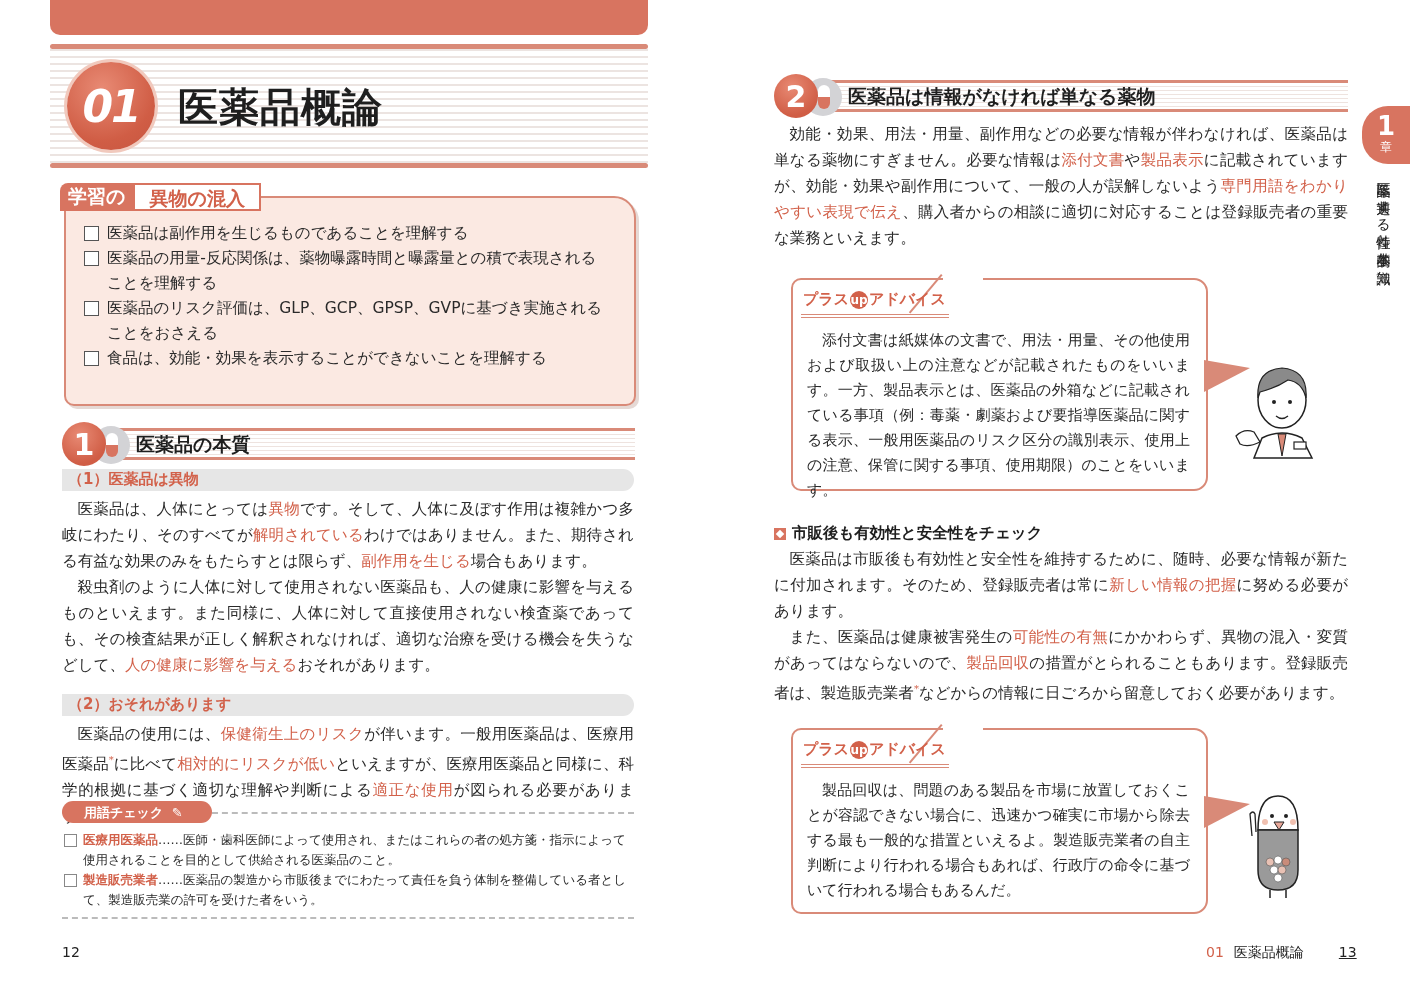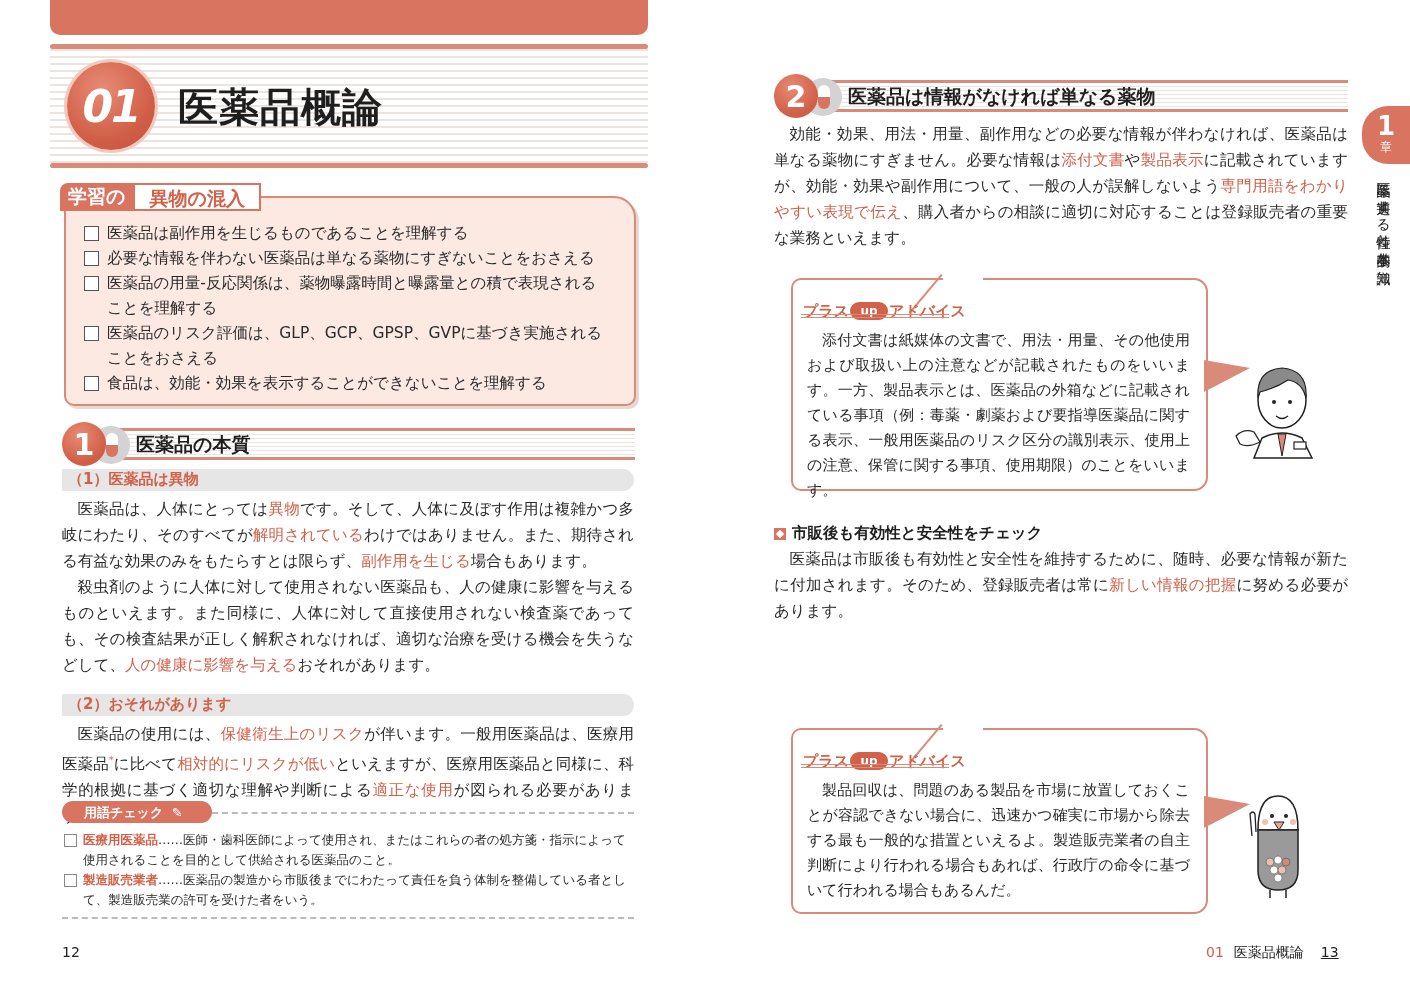--- a/index.html
+++ b/index.html
@@ -67,22 +67,22 @@
 
   
   .side-tab { left: 1362px; top: 106px; width: 48px; height: 58px; background: #d87460; border-radius: 26px 0 0 26px;
     color: #fff; text-align: center; padding-top: 6px; }
   .side-tab .big { font-size: 26px; font-weight: bold; line-height: 28px; }
   .side-tab .small { font-size: 12px; line-height: 14px; }
   .side-label { left: 1372px; top: 172px; width: 20px; font-size: 14px; line-height: 16.5px; writing-mode: vertical-rl; color: #222; letter-spacing: 0.5px; }
 
   .advice { border: 2px solid #d98a78; border-radius: 10px 14px 14px 10px; background: #fff; }
   .advice .hdr { position: absolute; left: 10px; top: 10px; font-size: 15px; font-weight: bold; color: #d2614a; display: flex; align-items: center; }
-  .advice .hdr .up { display: inline-flex; width: 38px; height: 18px; border-radius: 9px; background: #d2614a; color: #fff;
-    font-size: 12px; align-items: center; justify-content: center; margin: 12px 1px; }
+  .advice .hdr .up { display: inline-flex; width: 18px; height: 18px; border-radius: 9px; background: #d2614a; color: #fff;
+    font-size: 12px; align-items: center; justify-content: center; margin: 0 1px; }
   .advice .hdr-line { position: absolute; left: 8px; top: 34px; width: 148px; height: 4px; border-top: 1px solid #d98a78; border-bottom: 1px solid #d98a78; }
   .advice .notch { position: absolute; left: 150px; top: -14px; width: 40px; height: 40px; background: #fff; }
   .advice .slash { position: absolute; left: 148px; top: -6px; width: 2px; height: 50px; background: #d98a78; transform: rotate(40deg); transform-origin: top left; }
   .advice .content { position: absolute; left: 14px; top: 48px; right: 16px; font-size: 15px; line-height: 25px; text-align: justify; }
   .advice .content p { text-indent: 1em; }
   .advice .tail { position: absolute; right: -44px; width: 0; height: 0; border-top: 8px solid transparent; border-bottom: 24px solid transparent; border-left: 46px solid #d98a78; }
 
   .topic-head { font-size: 15.5px; font-weight: bold; color: #1e1e1e; display: flex; align-items: center; }
   .topic-head .dia { width: 12px; height: 12px; background: #d87460; margin-right: 6px; position: relative; }
   .topic-head .dia::after { content: ""; position: absolute; left: 3px; top: 3px; width: 6px; height: 6px; background: #fff; transform: rotate(45deg); }
@@ -102,24 +102,20 @@
 <div class="abs points">
   <div class="box"></div>
   <div class="tag">
     <span class="t1">学習の</span>
     <span class="t2">異物の混入</span>
   </div>
   <ul>
     <li>
         <span class="chk"></span>
         <span class="txt">医薬品は副作用を生じるものであることを理解する</span>
-      </li>
-    <li>
-        <span class="chk"></span>
-        <span class="txt">必要な情報を伴わない医薬品は単なる薬物にすぎないことをおさえる</span>
       </li>
     <li>
         <span class="chk"></span>
         <span class="txt">医薬品の用量-反応関係は、薬物曝露時間と曝露量との積で表現されることを理解する</span>
       </li>
     <li>
         <span class="chk"></span>
         <span class="txt">医薬品のリスク評価は、GLP、GCP、GPSP、GVPに基づき実施されることをおさえる</span>
       </li>
     <li>
@@ -215,20 +211,21 @@
   <path d="M44 58 Q50 63 56 58" fill="none" stroke="#222" stroke-width="1.3"></path>
   <path d="M4 78 Q12 70 22 74 L28 84 Q16 90 8 86 Z" fill="#fff" stroke="#222" stroke-width="1.3"></path>
 </svg>
 
 <div class="abs topic-head" style="left:774px; top:523px;">
   <span class="dia"></span>
   <span>市販後も有効性と安全性をチェック</span>
 </div>
 <div class="abs body-text serif" style="left:774px; top:546px; width:574px;">
   <p><span>医薬品は市販後も有効性と安全性を維持するために、随時、必要な情報が新たに付加されます。そのため、登録販売者は常に</span><span class="hl">新しい情報の把握</span><span>に努める必要があります。</span></p>
+  <p><span>また、医薬品は健康被害発生の</span><span class="hl">可能性の有無</span><span>にかかわらず、異物の混入・変質があってはならないので、</span><span class="hl">製品回収</span><span>の措置がとられることもあります。登録販売者は、製造販売業者</span><sup class="ast">*</sup><span>などからの情報に日ごろから留意しておく必要があります。</span></p>
 </div>
 
 <div class="abs advice" style="left:791px; top:728px; width:417px; height:186px;">
   <div class="notch"></div>
   <div class="slash"></div>
   <div class="hdr">
     <span>プラス</span>
       <span class="up">up</span>
       <span>アドバイス</span>
   </div>
@@ -253,14 +250,14 @@
   <path d="M30 32 L40 32 L35 40 Z" fill="#e9a89a" stroke="#222" stroke-width="1"></path>
   <circle cx="21" cy="32" r="3" fill="#f0c0b0"></circle>
     <circle cx="49" cy="32" r="3" fill="#f0c0b0"></circle>
   <path d="M8 46 L6 24 Q9 20 11 24 L12 42" fill="#fff" stroke="#222" stroke-width="1.3"></path>
   <path d="M26 100 L26 108 M42 100 L42 108" stroke="#222" stroke-width="1.5"></path>
 </svg>
 
 <div class="abs page-num" style="left:1206px; top:944px; display:flex; gap:10px;">
   <span class="accent">01</span>
   <span>医薬品概論</span>
-  <span style="margin-left:7px;text-decoration:underline;">13</span>
+  <span style="margin-left:25px;text-decoration:underline;">13</span>
 </div>
 
 </body></html>

